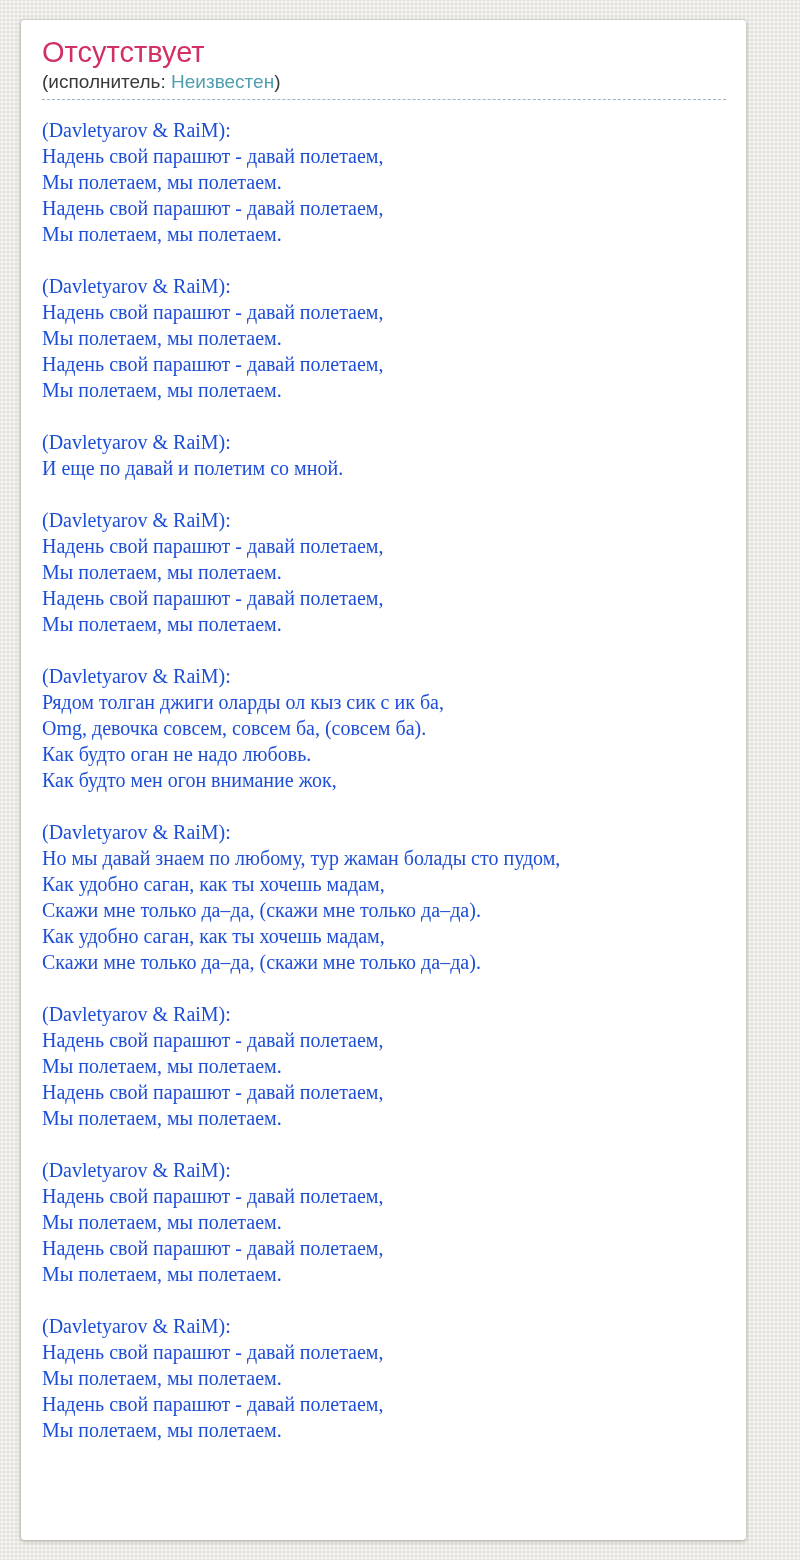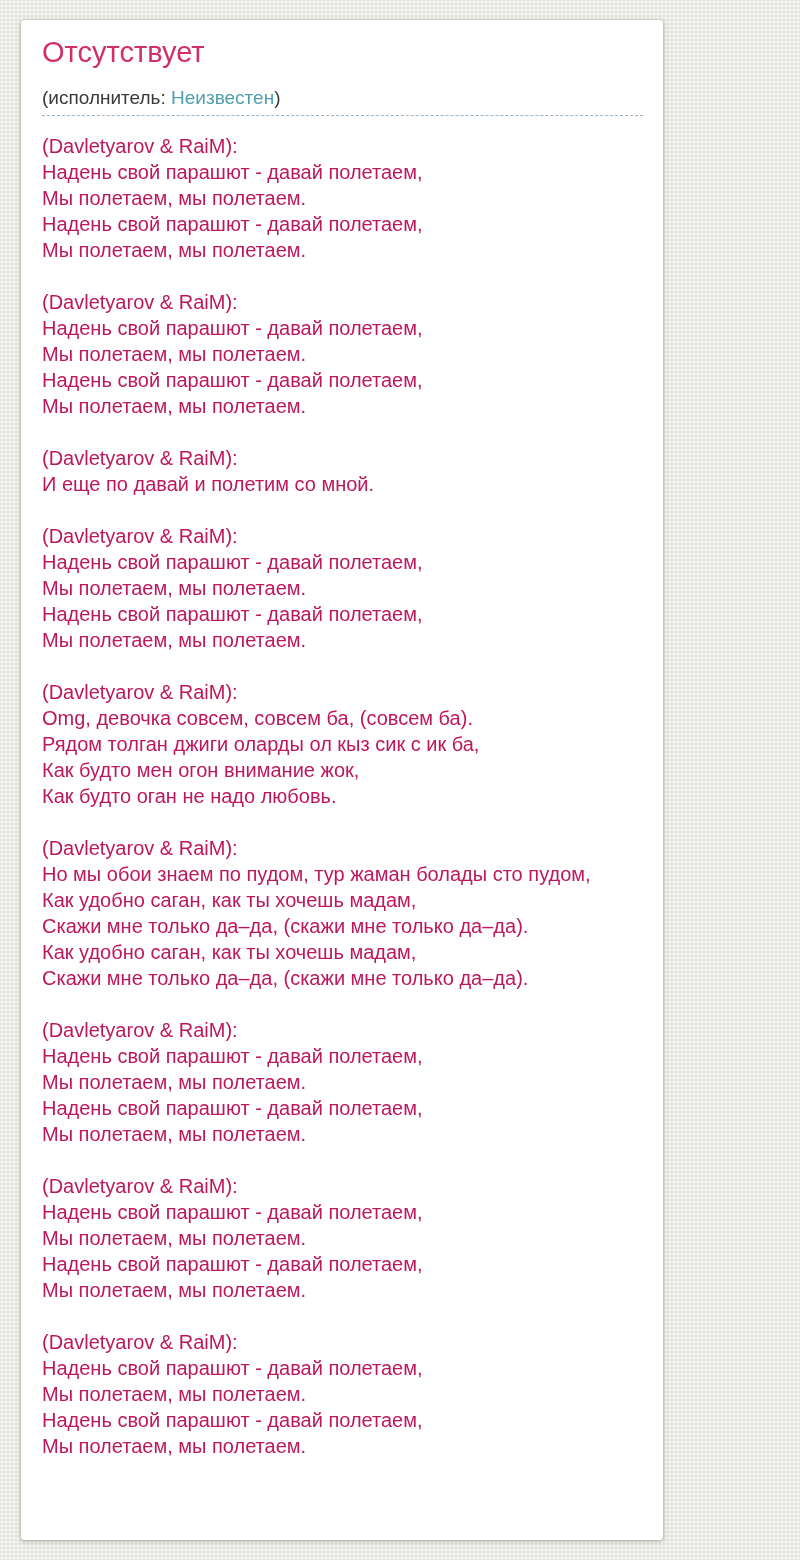--- a/index.html
+++ b/index.html
@@ -13,42 +13,41 @@
     background-color: #ecebe6;
     background-image:
       radial-gradient(rgba(255,255,255,0.55) 1px, transparent 1px),
       radial-gradient(rgba(175,170,160,0.18) 1px, transparent 1px);
     background-size: 4px 4px, 4px 4px;
     background-position: 0 0, 2px 2px;
     font-family: "Liberation Sans", "DejaVu Sans", sans-serif;
   }
   .card {
     box-sizing: border-box;
-    width: 642px;
+    width: 725px;
     margin: 20px auto 0 21px;
     min-height: 1520px;
     background: #ffffff;
     border-radius: 3px;
     box-shadow: 0 1px 4px rgba(90,85,78,0.45), 0 0 1px rgba(90,85,78,0.35);
     padding: 14px 20px 36px 21px;
   }
   .title {
     margin: 0;
     font-size: 29px;
     font-weight: 400;
     line-height: 36px;
     color: #d23063;
   }
   .artist-line {
     font-size: 19px;
     line-height: 24px;
     color: #3a3a3a;
     padding-bottom: 5px;
     border-bottom: 1px dashed #9db4c6;
-    margin-top: 16px;
   }
   .artist-link {
     color: #4f9fae;
     text-decoration: none;
     cursor: pointer;
   }
   .lyrics {
     margin-top: 17px;
     font-size: 20px;
     line-height: 26px;
@@ -69,21 +68,21 @@
 
 <div class="page">
   <div class="card" style="background: rgb(255, 255, 255);">
 
     <h1 class="title" style="color: rgb(210, 48, 99);">Отсутствует</h1>
 
     <div class="artist-line" style="border-bottom-color: rgb(157, 180, 198);">
       <span>(исполнитель: </span><a class="artist-link" style="color: rgb(79, 159, 174);">Неизвестен</a><span>)</span>
     </div>
 
-    <div class="lyrics" style="color: #be185d;">
+    <div class="lyrics" style="color: #1d4ed8; font-family: Liberation Serif, serif;">
         <div class="stanza">
           <div class="line">(Davletyarov &amp; RaiM):</div>
           <div class="line">Надень свой парашют - давай полетаем,</div>
           <div class="line">Мы полетаем, мы полетаем.</div>
           <div class="line">Надень свой парашют - давай полетаем,</div>
           <div class="line">Мы полетаем, мы полетаем.</div>
         </div>
         <div class="stanza">
           <div class="line">(Davletyarov &amp; RaiM):</div>
           <div class="line">Надень свой парашют - давай полетаем,</div>
@@ -97,28 +96,28 @@
         </div>
         <div class="stanza">
           <div class="line">(Davletyarov &amp; RaiM):</div>
           <div class="line">Надень свой парашют - давай полетаем,</div>
           <div class="line">Мы полетаем, мы полетаем.</div>
           <div class="line">Надень свой парашют - давай полетаем,</div>
           <div class="line">Мы полетаем, мы полетаем.</div>
         </div>
         <div class="stanza">
           <div class="line">(Davletyarov &amp; RaiM):</div>
+          <div class="line">Рядом толган джиги оларды ол кыз сик с ик ба,</div>
           <div class="line">Omg, девочка совсем, совсем ба, (совсем ба).</div>
-          <div class="line">Рядом толган джиги оларды ол кыз сик с ик ба,</div>
+          <div class="line">Как будто оган не надо любовь.</div>
           <div class="line">Как будто мен огон внимание жок,</div>
-          <div class="line">Как будто оган не надо любовь.</div>
         </div>
         <div class="stanza">
           <div class="line">(Davletyarov &amp; RaiM):</div>
-          <div class="line">Но мы обои знаем по пудом, тур жаман болады сто пудом,</div>
+          <div class="line">Но мы давай знаем по любому, тур жаман болады сто пудом,</div>
           <div class="line">Как удобно саган, как ты хочешь мадам,</div>
           <div class="line">Скажи мне только да–да, (скажи мне только да–да).</div>
           <div class="line">Как удобно саган, как ты хочешь мадам,</div>
           <div class="line">Скажи мне только да–да, (скажи мне только да–да).</div>
         </div>
         <div class="stanza">
           <div class="line">(Davletyarov &amp; RaiM):</div>
           <div class="line">Надень свой парашют - давай полетаем,</div>
           <div class="line">Мы полетаем, мы полетаем.</div>
           <div class="line">Надень свой парашют - давай полетаем,</div>

